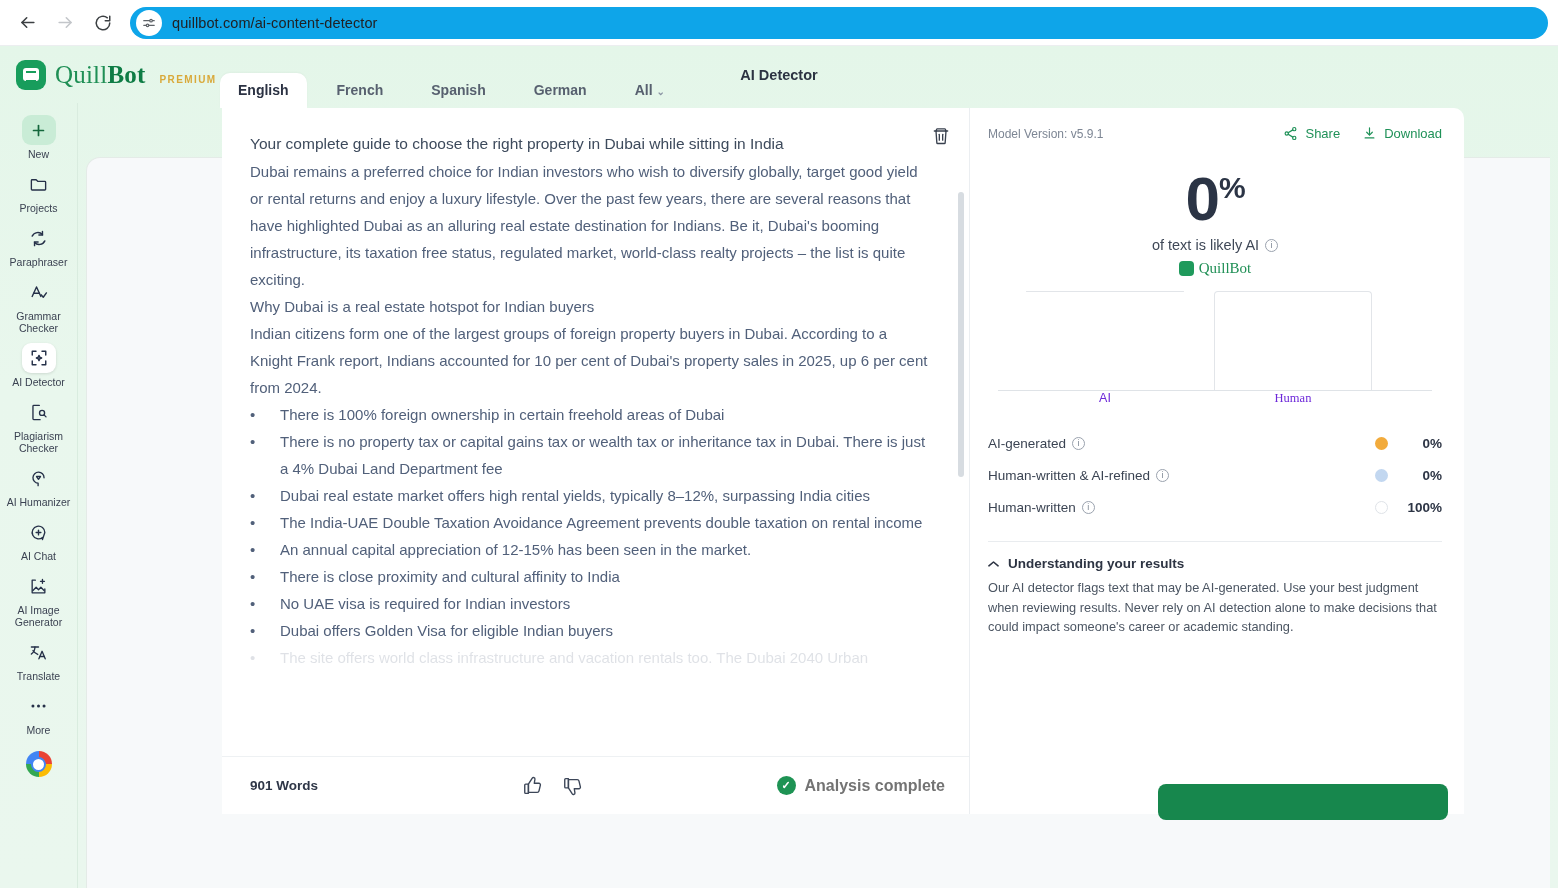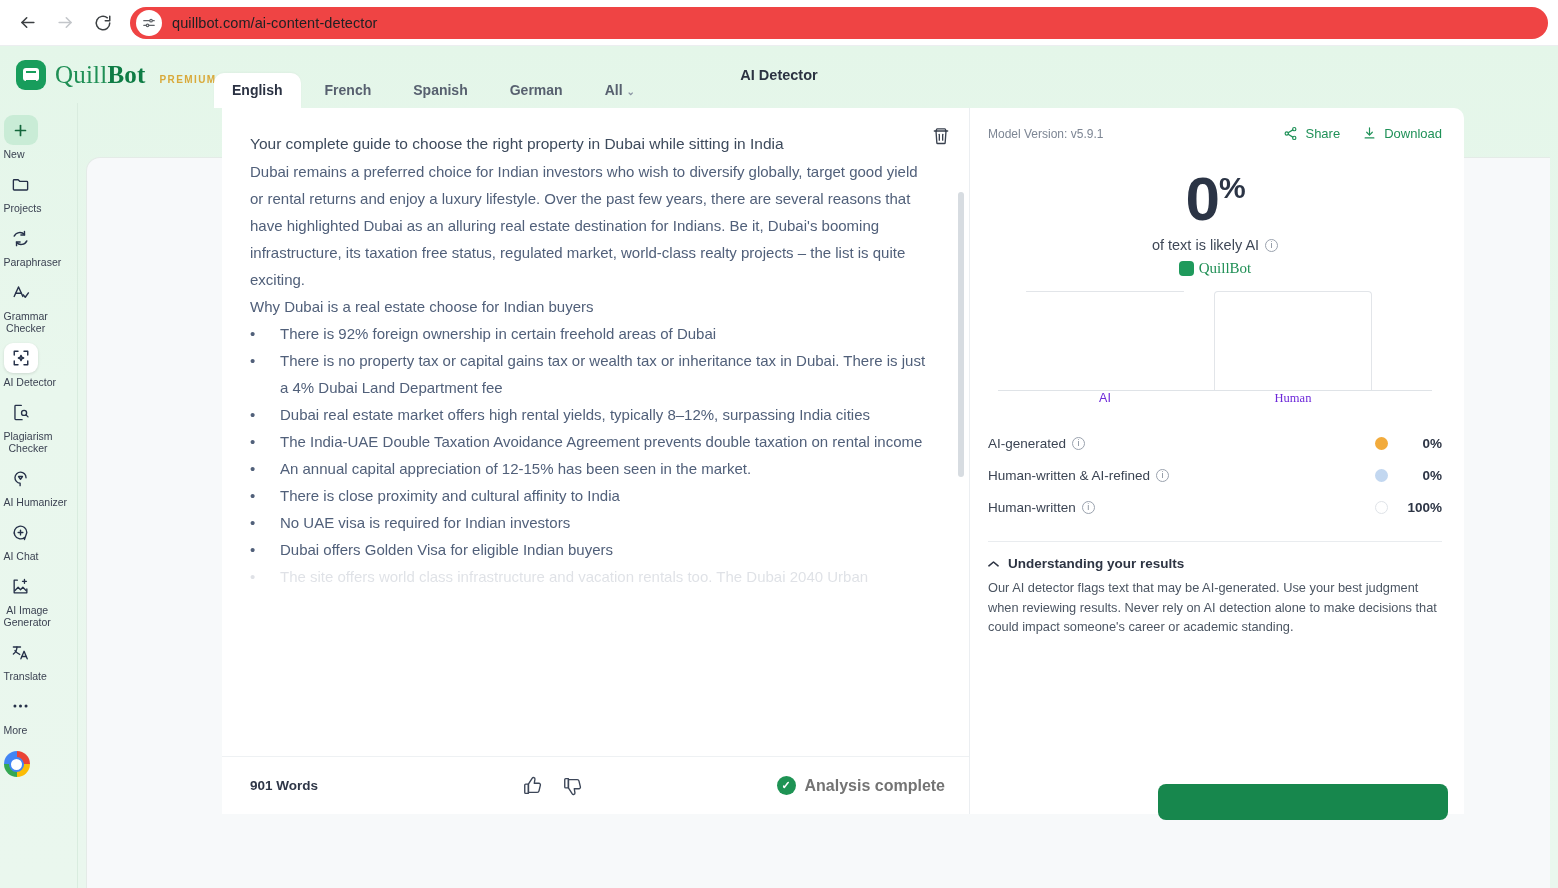--- a/index.html
+++ b/index.html
@@ -20,21 +20,21 @@
     border-bottom: 1px solid #eceef0;
   }
   .nav-btn {
     width: 34px; height: 34px; border-radius: 50%;
     display: flex; align-items: center; justify-content: center;
     color: #3c4043; flex: none;
   }
   .nav-btn.disabled { color: #c3c6ca; }
   .omnibox {
     flex: 1; height: 32px; margin-left: 6px;
-    background: #ef4444; border-radius: 16px;
+    background: #0ea5e9; border-radius: 16px;
     display: flex; align-items: center; gap: 10px;
     padding: 0 8px 0 6px;
   }
   .omni-icon {
     width: 26px; height: 26px; border-radius: 50%;
     background: #ffffff;
     display: flex; align-items: center; justify-content: center;
     flex: none;
   }
   .omni-url {
@@ -87,21 +87,21 @@
   
   .sidebar {
     position: absolute; left: 0; top: 57px;
     width: 78px; height: 785px;
     display: flex; flex-direction: column; align-items: center;
     padding-top: 9px; gap: 2px;
     border-right: 1px solid #d9ecdf;
   }
   .side-item {
     width: 74px; padding: 3px 2px 4px;
-    display: flex; flex-direction: column; align-items: flex-start;
+    display: flex; flex-direction: column; align-items: center;
     gap: 3px; cursor: pointer;
   }
   .side-ico {
     width: 34px; height: 30px; border-radius: 9px;
     display: flex; align-items: center; justify-content: center;
     color: #253048;
   }
   .side-item.new .side-ico { background: #c9ecd6; color: #14673c; }
   .side-item.active .side-ico { background: #ffffff; box-shadow: 0 1px 3px rgba(0,0,0,.12); }
   .side-label {
@@ -124,22 +124,22 @@
     position: absolute; left: 86px; top: 111px;
     width: 1464px; height: 768px;
     background: #f7f9fa;
     border-radius: 14px 0 0 0;
     border: 1px solid #e4ebe7;
     border-right: none; border-bottom: none;
     overflow: hidden;
   }
   
   .tabs {
-    position: absolute; left: 214px; top: 26px;
-    display: flex; align-items: flex-end; gap: 6px;
+    position: absolute; left: 220px; top: 26px;
+    display: flex; align-items: flex-end; gap: 12px;
     height: 36px; z-index: 3;
   }
   .tab {
     font-size: 14px; color: #57606f; font-weight: 600;
     padding: 9px 18px 10px; cursor: pointer; white-space: nowrap;
   }
   .tab.active {
     background: #ffffff; color: #2b3243;
     border-radius: 10px 10px 0 0;
     box-shadow: 0 -1px 2px rgba(0,0,0,.03);
@@ -490,24 +490,25 @@
     <div class="tab">German</div>
     <div class="tab"><span>All</span><span class="caret">⌄</span></div>
   </div>
 
   <div class="editor-wrap">
 
     <div class="editor">
       <div class="doc">
         <div class="doc-title">Your complete guide to choose the right property in Dubai while sitting in India</div>
         <p>Dubai remains a preferred choice for Indian investors who wish to diversify globally, target good yield or rental returns and enjoy a luxury lifestyle. Over the past few years, there are several reasons that have highlighted Dubai as an alluring real estate destination for Indians. Be it, Dubai's booming infrastructure, its taxation free status, regulated market, world-class realty projects – the list is quite exciting.</p>
-        <p>Why Dubai is a real estate choose for Indian buyers</p>
-        <div class="bullet">
-            <span class="dot">•</span>
-            <span>There is 92% foreign ownership in certain freehold areas of Dubai</span>
+        <p>Why Dubai is a real estate hotspot for Indian buyers</p>
+        <p>Indian citizens form one of the largest groups of foreign property buyers in Dubai. According to a Knight Frank report, Indians accounted for 10 per cent of Dubai's property sales in 2025, up 6 per cent from 2024.</p>
+        <div class="bullet">
+            <span class="dot">•</span>
+            <span>There is 100% foreign ownership in certain freehold areas of Dubai</span>
           </div>
         <div class="bullet">
             <span class="dot">•</span>
             <span>There is no property tax or capital gains tax or wealth tax or inheritance tax in Dubai. There is just a 4% Dubai Land Department fee</span>
           </div>
         <div class="bullet">
             <span class="dot">•</span>
             <span>Dubai real estate market offers high rental yields, typically 8–12%, surpassing India cities</span>
           </div>
         <div class="bullet">

